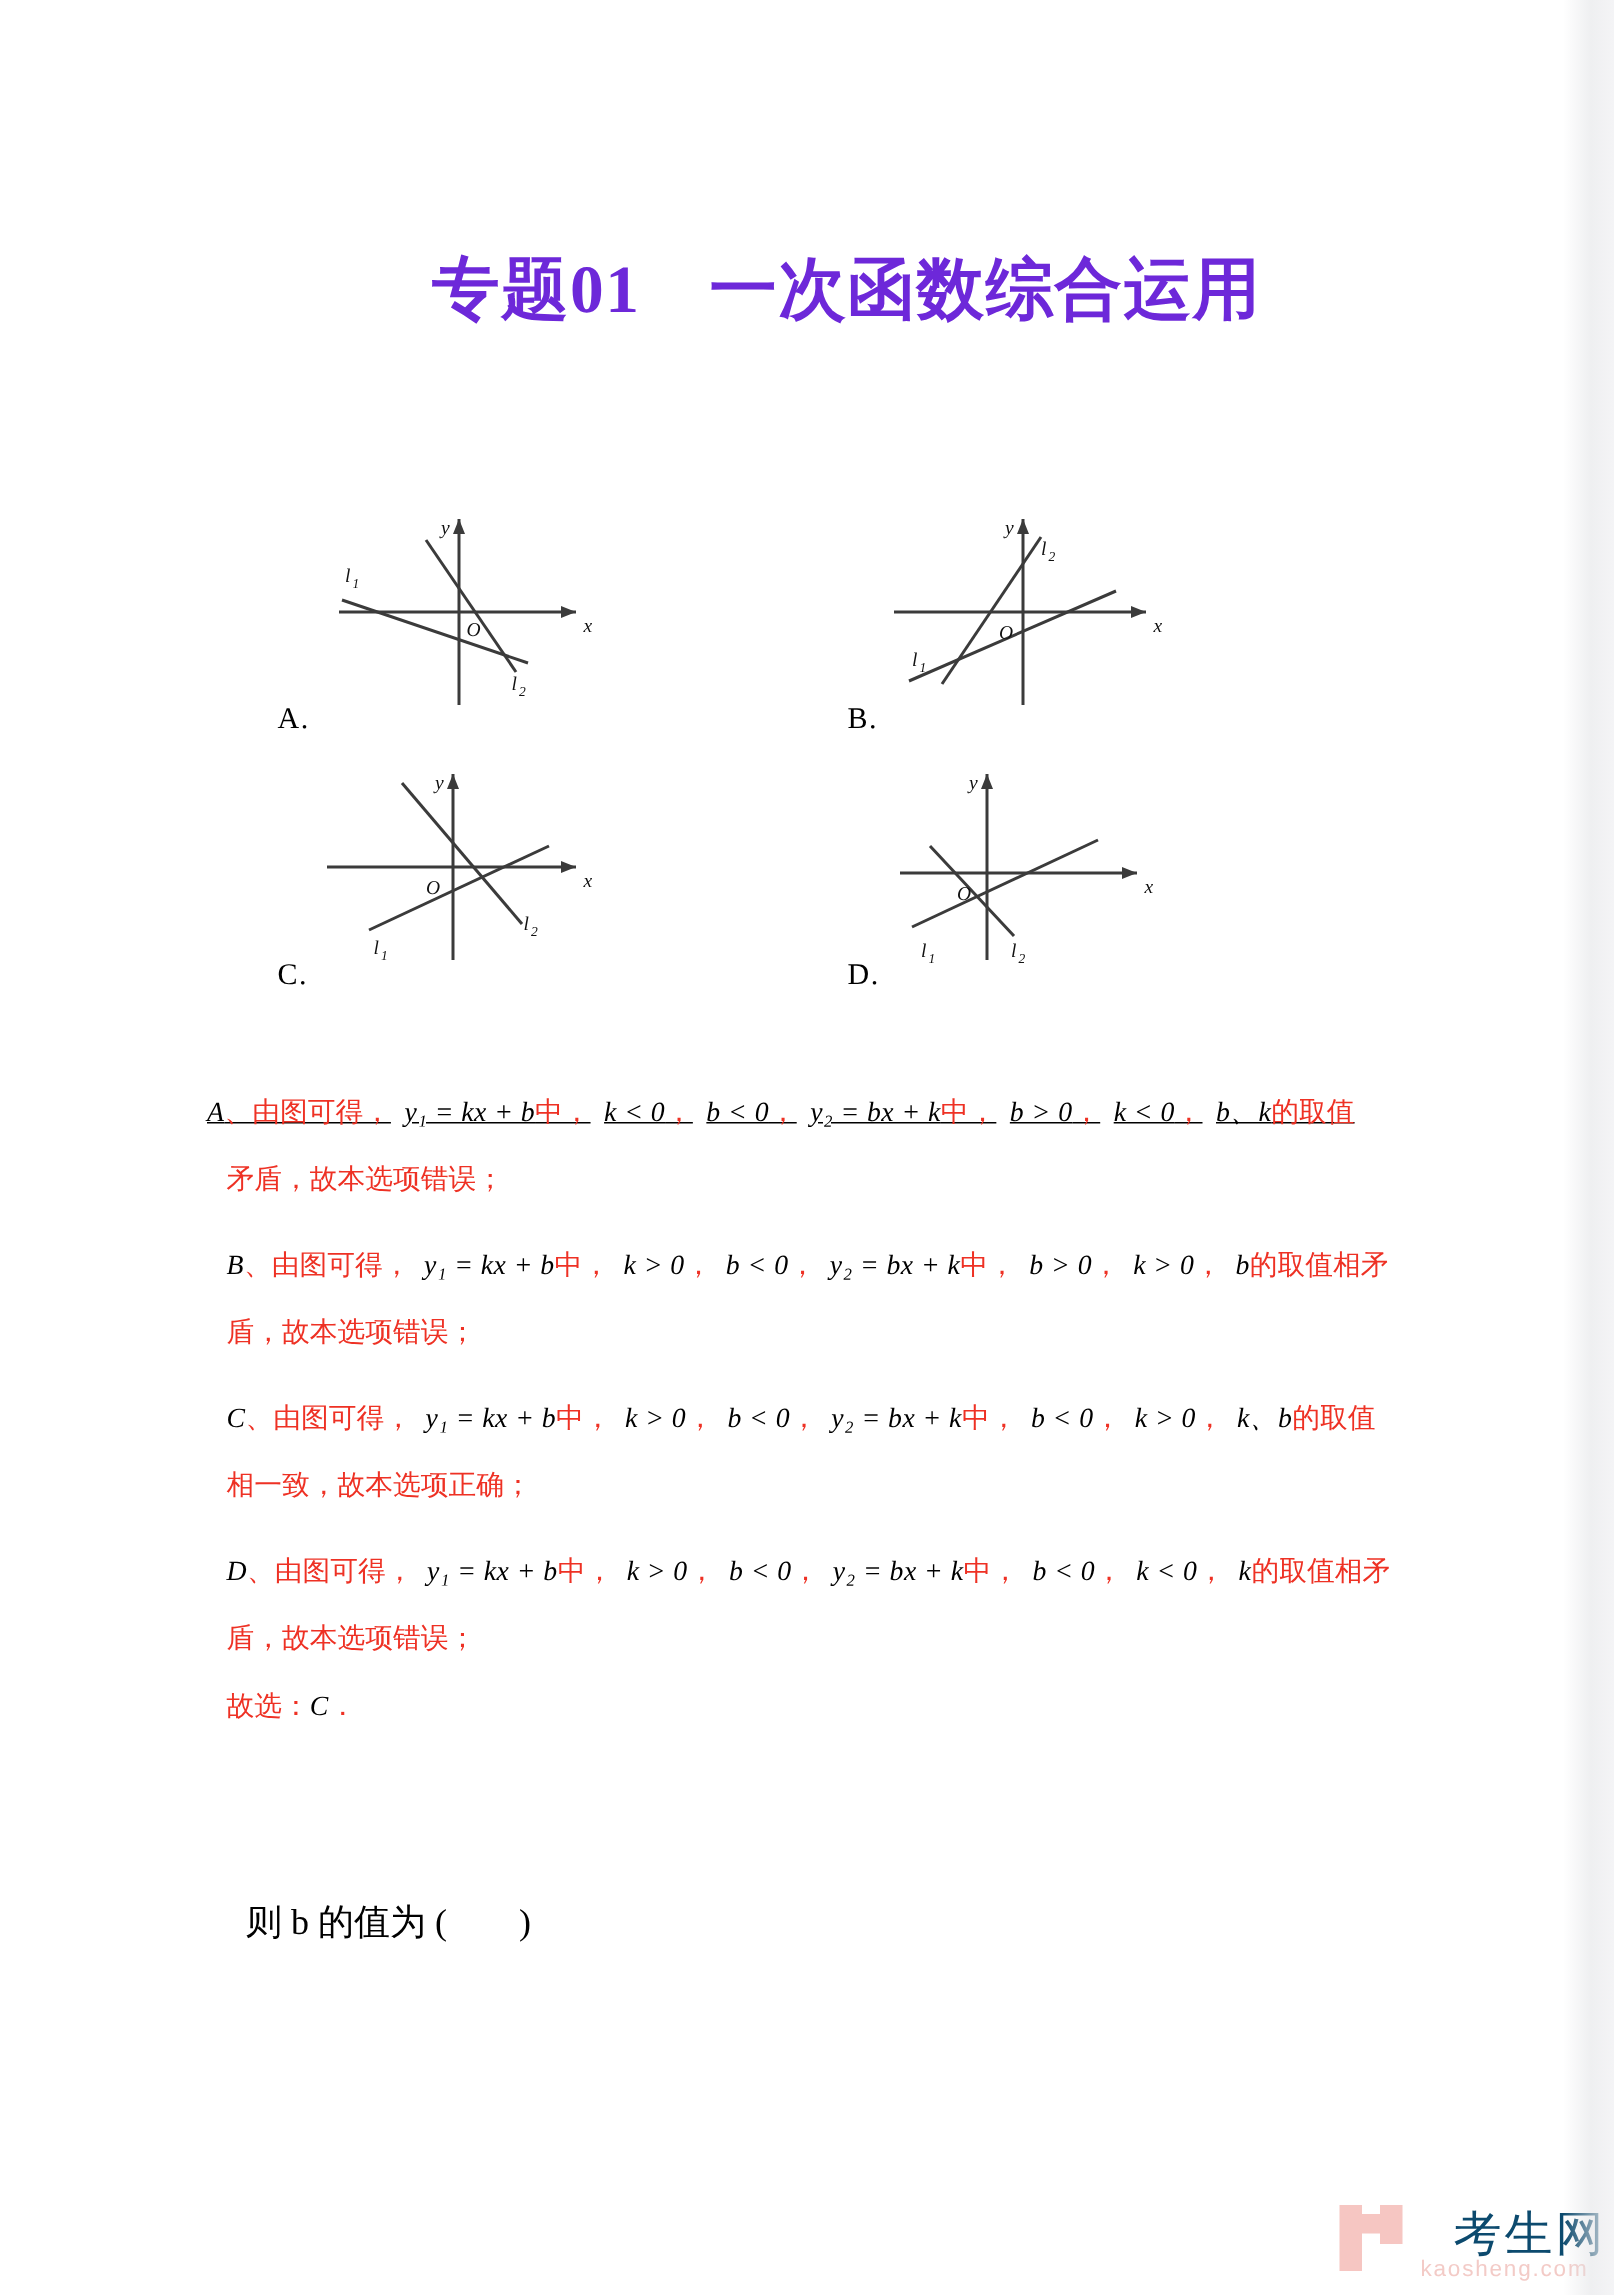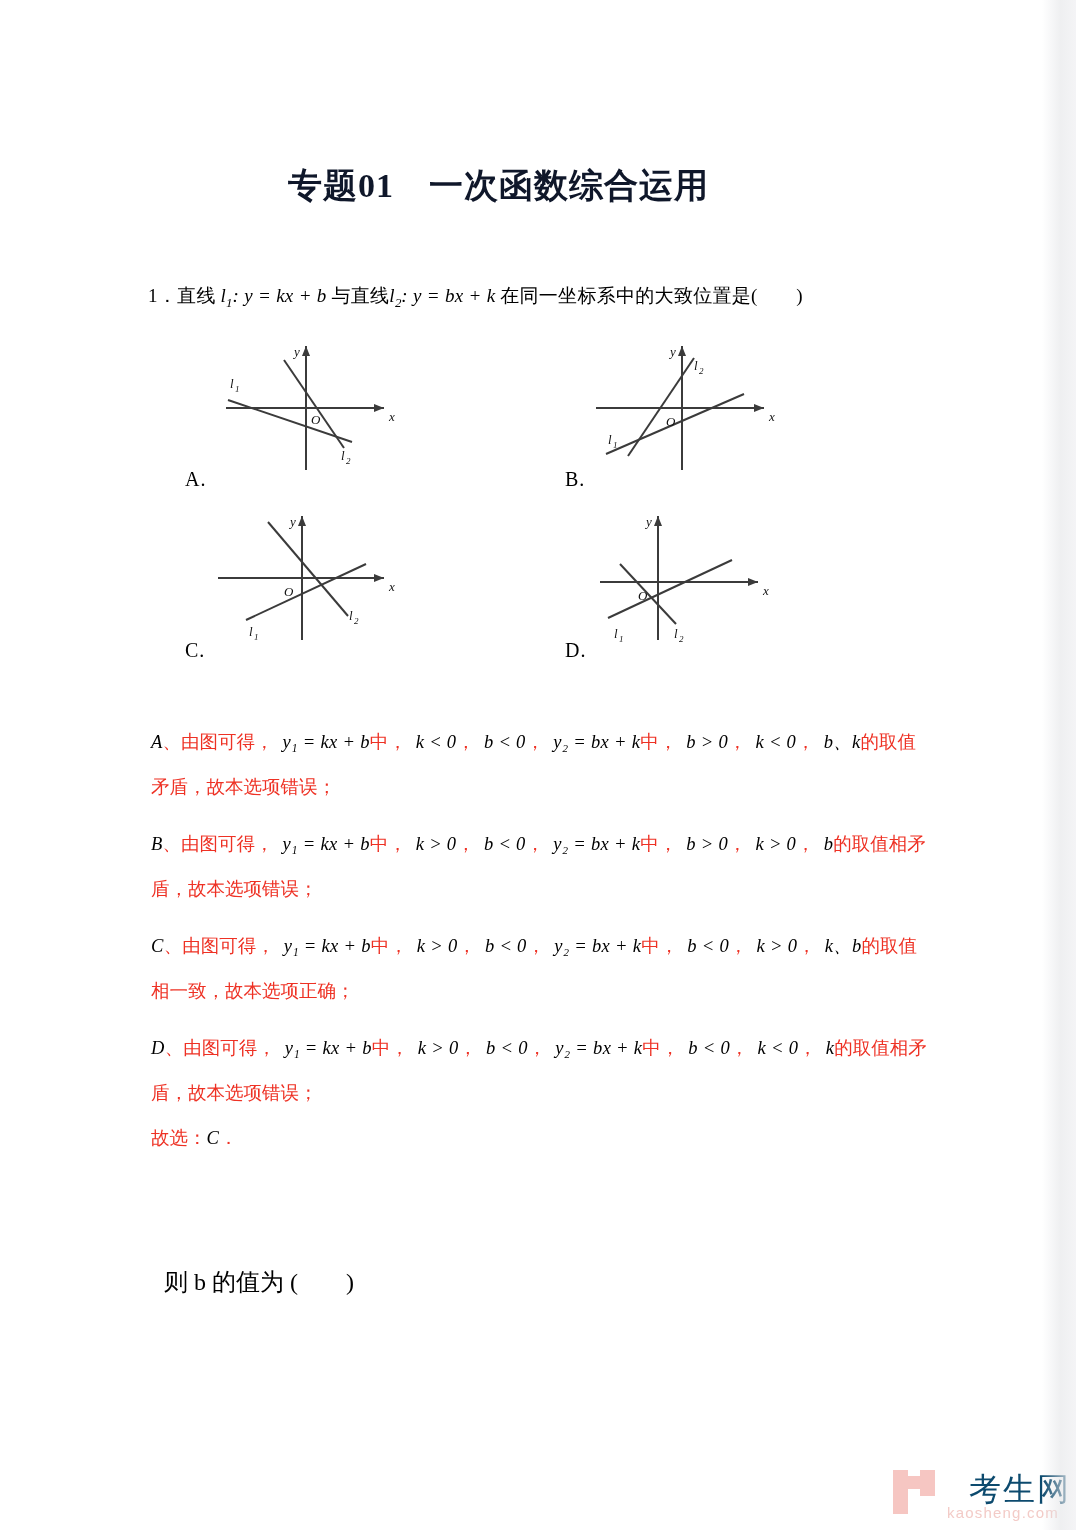--- a/index.html
+++ b/index.html
@@ -24,24 +24,24 @@
     width: 34px; height: 1530px;
     background: linear-gradient(to right, rgba(255,255,255,0) 0%, rgba(225,226,229,0.55) 55%, rgba(243,243,245,0.9) 100%);
     pointer-events: none;
   }
 
   
   .doc-title {
     position: absolute;
     left: 288px;
     top: 163px;
-    font-size: 34px;
+    font-size: 45px;
     font-weight: bold;
     letter-spacing: 1px;
-    color: #0f172a;
+    color: #6d28d9;
     white-space: pre;
     font-family: "Liberation Serif", "DejaVu Serif", serif;
   }
 
   
   .line {
     position: absolute;
     white-space: nowrap;
     color: #000;
     font-size: 18.5px;
@@ -113,26 +113,20 @@
   }
   svg text { font-family: "Liberation Serif","DejaVu Serif",serif; }
 </style>
 </head>
 <body>
 
 <div class="page">
 
   <div class="doc-title">专题01　一次函数综合运用</div>
 
-  <div class="line" id="q1-stem">
-    <span class="math">1．直线</span>
-    <span class="math mi">l</span><span class="sub">1</span><span class="math mi">: y = kx + b</span>
-    <span class="math">与直线</span><span class="math mi">l</span><span class="sub">2</span><span class="math mi">: y = bx + k</span>
-    <span class="math">在同一坐标系中的大致位置是(　　)</span>
-  </div>
 
   <div class="fig" style="left:206px; top:338px;">
     <svg width="210" height="140" viewBox="0 0 210 140">
 
       <line x1="20" y1="70" x2="178" y2="70" stroke="#3b3b3b" stroke-width="2"></line>
       <polygon points="178,70 168,66 168,74" fill="#3b3b3b"></polygon>
 
       <line x1="100" y1="132" x2="100" y2="8" stroke="#3b3b3b" stroke-width="2"></line>
       <polygon points="100,8 96,18 104,18" fill="#3b3b3b"></polygon>
 
@@ -207,21 +201,21 @@
       <text x="52" y="92" font-size="13" font-style="italic" fill="#111">O</text>
       <text x="28" y="130" font-size="13" font-style="italic" fill="#111">l</text>
       <text x="33" y="134" font-size="9" font-style="italic" fill="#111">1</text>
       <text x="88" y="130" font-size="13" font-style="italic" fill="#111">l</text>
       <text x="93" y="134" font-size="9" font-style="italic" fill="#111">2</text>
     </svg>
   </div>
   <div class="opt-label" style="left:565px; top:639px;">D.</div>
 
 
-  <div class="line sol" style="left:151px; top:733px;">
+  <div class="line sol" style="left:138px; top:733px;text-decoration:underline;">
     <span class="math mi">A</span><span class="red">、由图可得，</span><span class="sp"></span><span class="math mi">y₁ = kx + b</span><span class="red">中，</span><span class="sp"></span><span class="math mi">k &lt; 0</span><span class="red">，</span><span class="sp"></span><span class="math mi">b &lt; 0</span><span class="red">，</span><span class="sp"></span><span class="math mi">y₂ = bx + k</span><span class="red">中，</span><span class="sp"></span><span class="math mi">b &gt; 0</span><span class="red">，</span><span class="sp"></span><span class="math mi">k &lt; 0</span><span class="red">，</span><span class="sp"></span><span class="math mi">b、k</span><span class="red">的取值</span>
   </div>
   <div class="line sol red" style="left:151px; top:778px;">矛盾，故本选项错误；</div>
 
   <div class="line sol" style="left:151px; top:835px;">
     <span class="math mi">B</span><span class="red">、由图可得，</span><span class="sp"></span><span class="math mi">y₁ = kx + b</span><span class="red">中，</span><span class="sp"></span><span class="math mi">k &gt; 0</span><span class="red">，</span><span class="sp"></span><span class="math mi">b &lt; 0</span><span class="red">，</span><span class="sp"></span><span class="math mi">y₂ = bx + k</span><span class="red">中，</span><span class="sp"></span><span class="math mi">b &gt; 0</span><span class="red">，</span><span class="sp"></span><span class="math mi">k &gt; 0</span><span class="red">，</span><span class="sp"></span><span class="math mi">b</span><span class="red">的取值相矛</span>
   </div>
   <div class="line sol red" style="left:151px; top:880px;">盾，故本选项错误；</div>
 
   <div class="line sol" style="left:151px; top:937px;">

